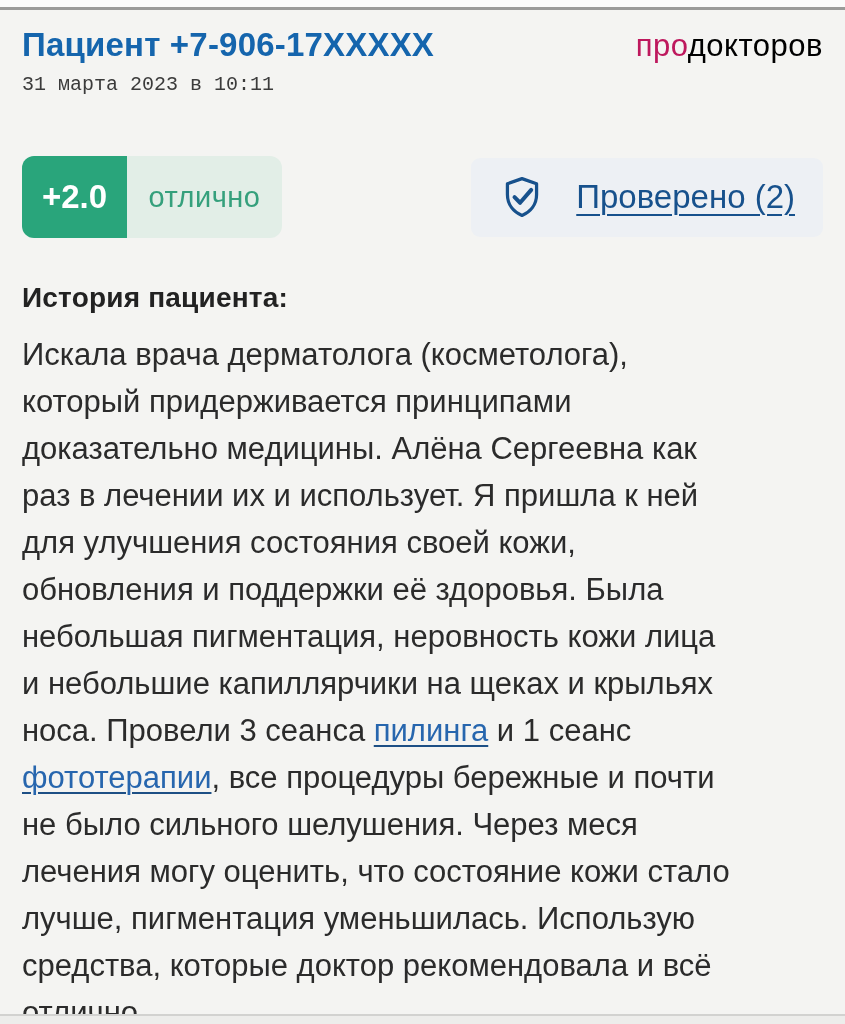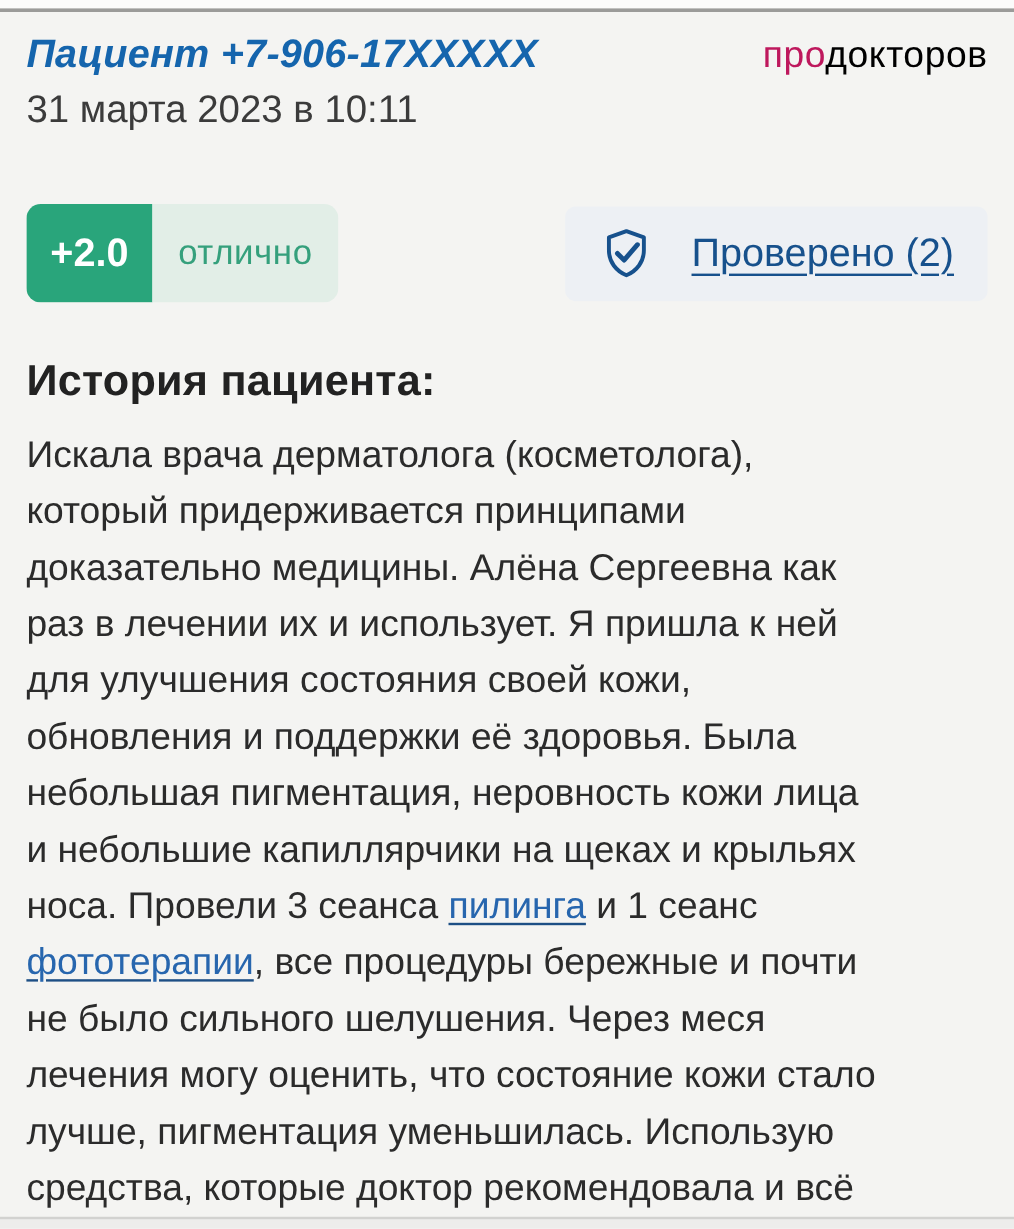--- a/index.html
+++ b/index.html
@@ -35,35 +35,35 @@
     align-items: flex-start;
     margin-top: 4px;
   }
   .patient-link {
     font-size: 33px;
     font-weight: 700;
     color: #1565ad;
     text-decoration: none;
     letter-spacing: 0.2px;
     cursor: pointer;
-    font-style: italic;
   }
   .logo {
     font-size: 31px;
     font-weight: 500;
     letter-spacing: 0.5px;
     padding-top: 2px;
     user-select: none;
   }
   .logo .logo-pro { color: #be185d; }
   .logo .logo-rest { color: #000000; }
   .date {
     margin-top: 9px;
-    font-size: 32px;
+    font-size: 20px;
     color: #3b3b3b;
+    font-family: Liberation Mono, monospace;
   }
   .badges-row {
     margin-top: 60px;
     display: flex;
     justify-content: space-between;
     align-items: center;
   }
   .rating {
     display: flex;
     align-items: stretch;
@@ -105,21 +105,21 @@
   .verified .shield { flex: 0 0 auto; display: block; }
   .verified .verified-label {
     font-size: 33px;
     color: #17518c;
     text-decoration: underline;
     text-decoration-thickness: 2px;
     text-underline-offset: 6px;
   }
   .story-heading {
     margin: 44px 0 0 0;
-    font-size: 36px;
+    font-size: 28px;
     font-weight: 700;
     color: #222222;
     letter-spacing: 0.2px;
   }
   .review-text {
     margin: 17px 0 0 0;
     width: 801px;
     font-size: 31px;
     line-height: 47px;
     color: #2b2b2b;

